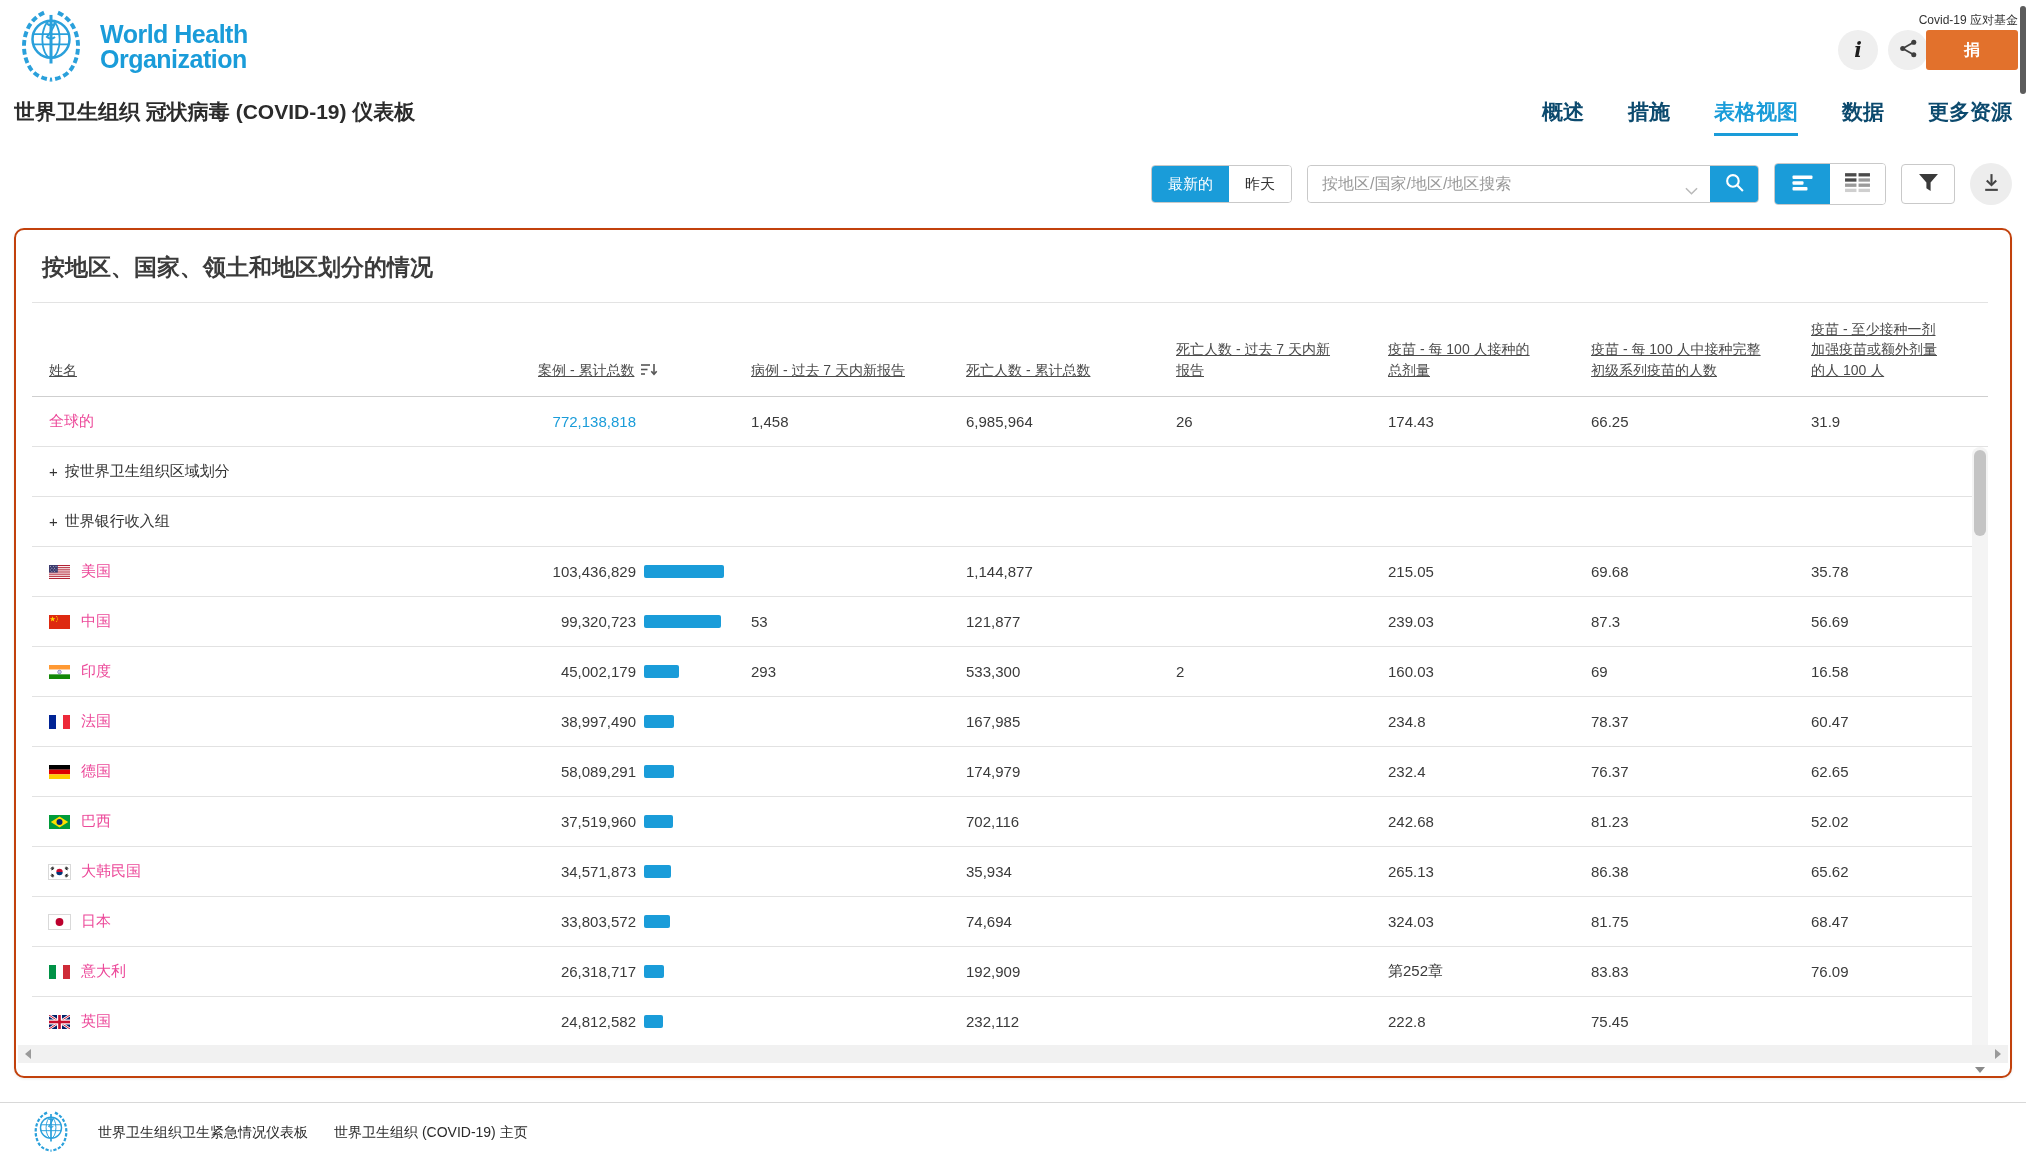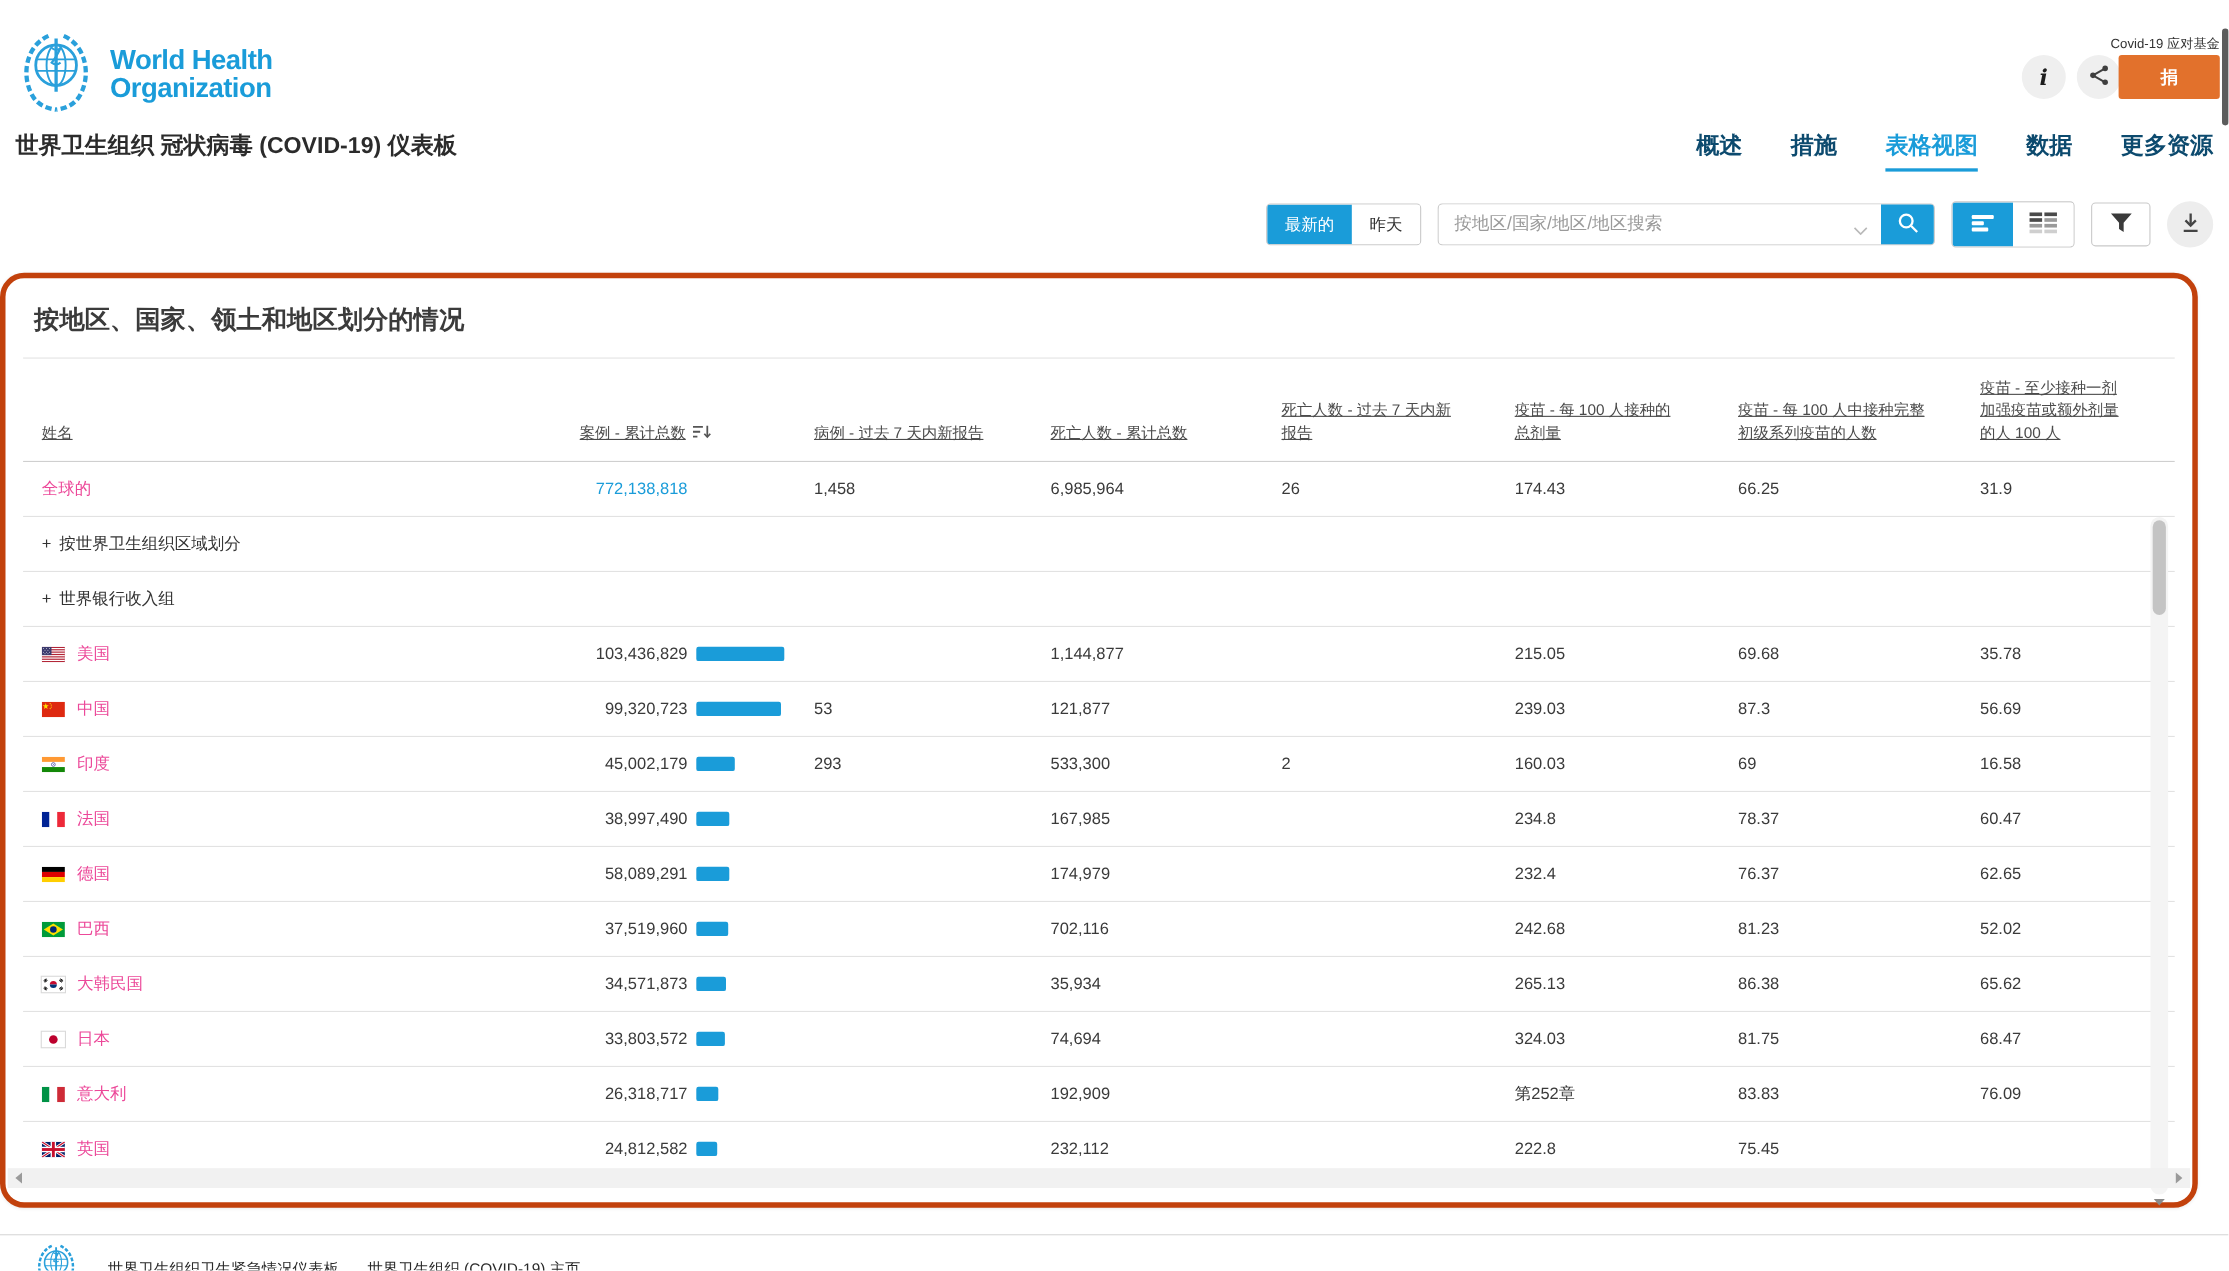--- a/index.html
+++ b/index.html
@@ -1,18 +1,18 @@
 <!DOCTYPE html>
 <html><head>
 <meta charset="utf-8">
 <style>
   * { margin:0; padding:0; box-sizing:border-box; }
   html,body { width:2026px; height:1155px; overflow:hidden; background:#fff;
     font-family:"Liberation Sans","DejaVu Sans",sans-serif; color:#333; }
-  .page { position:relative; width:2026px; height:1005px; background:#fff;margin-top:20px; }
+  .page { position:relative; width:2026px; height:1005px; background:#fff; }
 
   
   .who-logo { position:absolute; left:14px; top:8px; display:flex; align-items:center; gap:12px; cursor:pointer; }
   .logo-text { color:#1A9CD9; font-weight:bold; font-size:25px; line-height:1.0; letter-spacing:-0.5px; }
   .fund-label { position:absolute; right:8px; top:12px; font-size:12px; color:#333; }
   .icon-circle { position:absolute; top:30px; width:40px; height:40px; border-radius:50%;
     background:#efefef; border:none; display:flex; align-items:center; justify-content:center; cursor:pointer; }
   .info-btn { right:148px; }
   .info-glyph { font-family:"DejaVu Serif",serif; font-style:italic; font-weight:bold; font-size:20px; color:#1d1d1d; }
   .share-btn { right:98px; }
@@ -38,22 +38,22 @@
     display:flex; align-items:center; justify-content:center; }
   .view-group { display:flex; border:1px solid #c9c9c9; border-radius:4px; overflow:hidden; height:42px; }
   .view-btn { width:55px; border:none; background:#fff; display:flex; align-items:center; justify-content:center; cursor:pointer; }
   .view-btn.active { background:#1A9CD9; }
   .filter-btn { width:54px; height:40px; border:1px solid #c9c9c9; border-radius:4px; background:#fff;
     display:flex; align-items:center; justify-content:center; cursor:pointer; }
   .download-btn { width:42px; height:42px; border:none; border-radius:50%; background:#ededed;
     display:flex; align-items:center; justify-content:center; cursor:pointer; }
 
   
-  .card { position:absolute; left:0; top:228px; width:1998px; height:850px; background:#fff;
-    border:5px solid #c2410c; border-radius:22px; box-shadow:0 1px 3px rgba(0,0,0,.08); }
+  .card { position:absolute; left:14px; top:228px; width:1998px; height:850px; background:#fff;
+    border:2px solid #c2410c; border-radius:10px; box-shadow:0 1px 3px rgba(0,0,0,.08); }
   .card-title { position:absolute; left:26px; top:22px; font-size:23px; font-weight:bold; color:#3b3b3b; }
   .grid-row { display:grid; grid-template-columns:506px 213px 215px 210px 212px 203px 220px auto; }
   .thead { position:absolute; left:16px; top:72px; width:1956px; height:95px;
     border-top:1px solid #e3e3e3; border-bottom:1px solid #cfcfcf; align-items:end; }
   .th { font-size:14px; color:#4b4b4b; line-height:1.45; padding:0 48px 16px 0; cursor:pointer;text-decoration:underline; }
   .th-name { padding-left:17px; }
   .th-cases { padding-right:4px; white-space:nowrap; }
   .sort-icon { vertical-align:-2px; margin-left:7px; }
   .tbody { position:absolute; left:16px; top:167px; width:1956px; }
   .trow { height:50px; align-items:center; border-bottom:1px solid #e2e2e2; cursor:pointer; }

